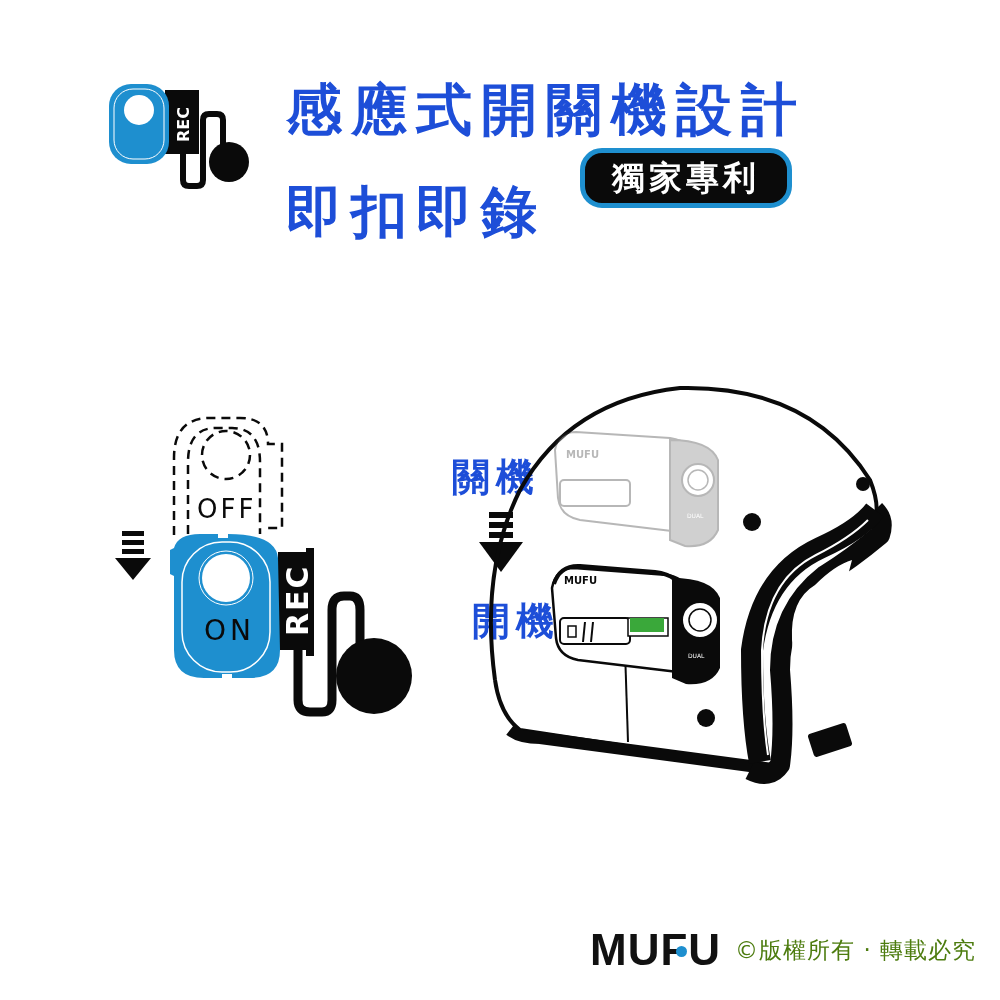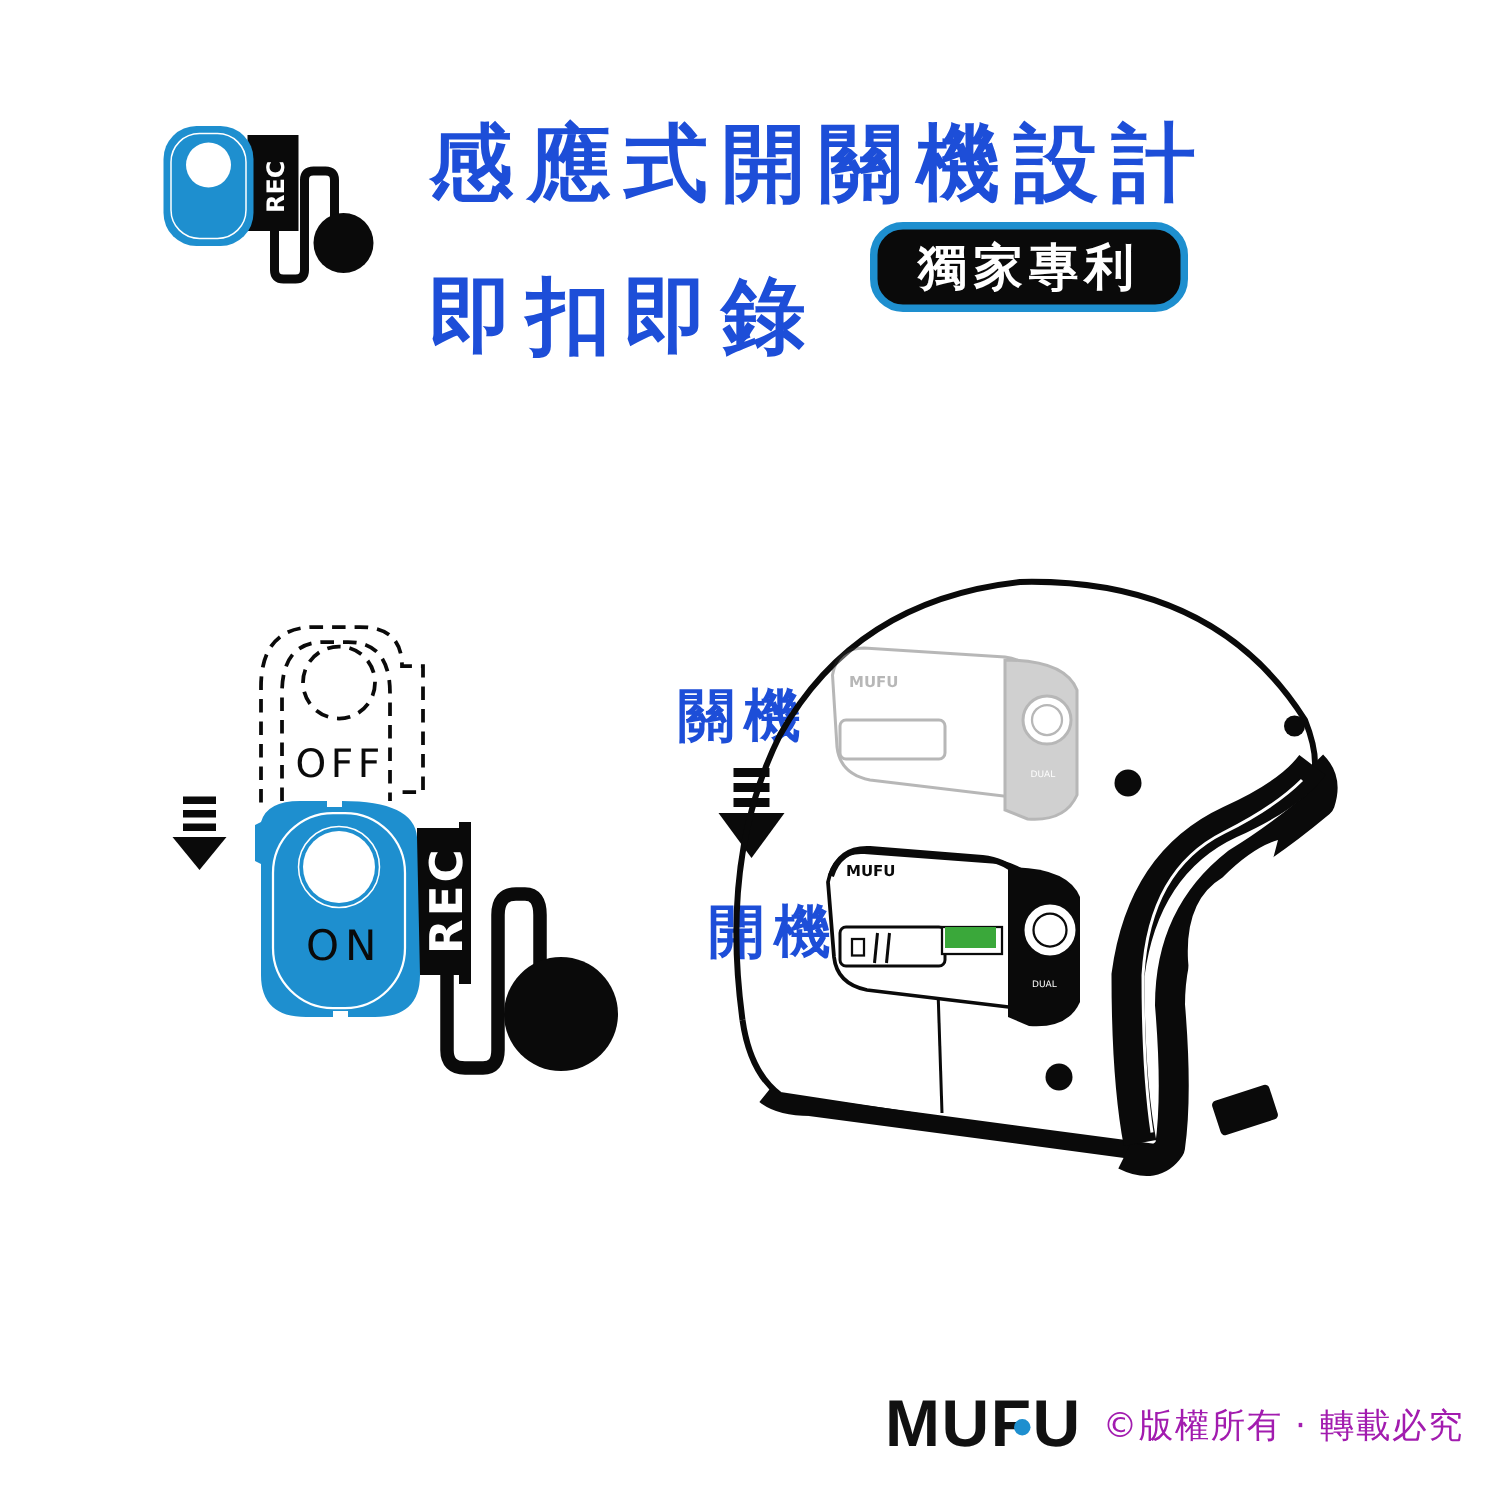--- a/index.html
+++ b/index.html
@@ -7,21 +7,21 @@
          font-family:"DejaVu Sans", "Liberation Sans", sans-serif; color:#111; }
   .abs { position:absolute; }
   .title-line { position:absolute; font-weight:bold; font-size:56px; letter-spacing:9px; color:#1d4ed8; line-height:1; white-space:nowrap; }
   .badge { position:absolute; left:580px; top:148px; width:212px; height:60px; box-sizing:border-box;
            background:#0a0a0a; border:5px solid #1e8fcf; border-radius:22px;
            display:flex; align-items:center; justify-content:center; }
   .badge span { color:#fff; font-size:33px; font-weight:bold; letter-spacing:4px; }
   .state-label { position:absolute; font-size:38px; font-weight:bold; color:#1d4ed8; letter-spacing:6px; line-height:1; }
   .footer { position:absolute; left:590px; top:928px; display:flex; align-items:center; }
   .brand { font-family:"Liberation Sans", sans-serif; font-weight:bold; font-size:44px; letter-spacing:1px; color:#111; line-height:1; position:relative; }
-  .copyright { font-size:23px; color:#a21caf; margin-left:14px; letter-spacing:1px; }
+  .copyright { font-size:23px; color:#4d7c0f; margin-left:14px; letter-spacing:1px; }
   svg text { font-family:"DejaVu Sans", sans-serif; }
 </style>
 </head>
 <body>
 
 <svg class="abs" style="left:105px;top:80px" width="145" height="110" viewBox="0 0 145 110">
 
   <path d="M78 70 L78 100 Q78 106 84 106 L92 106 Q98 106 98 100 L98 40 Q98 34 104 34 L112 34 Q118 34 118 40 L118 72" fill="none" stroke="#0a0a0a" stroke-width="6"></path>
   <circle cx="124" cy="82" r="20" fill="#0a0a0a"></circle>
 

